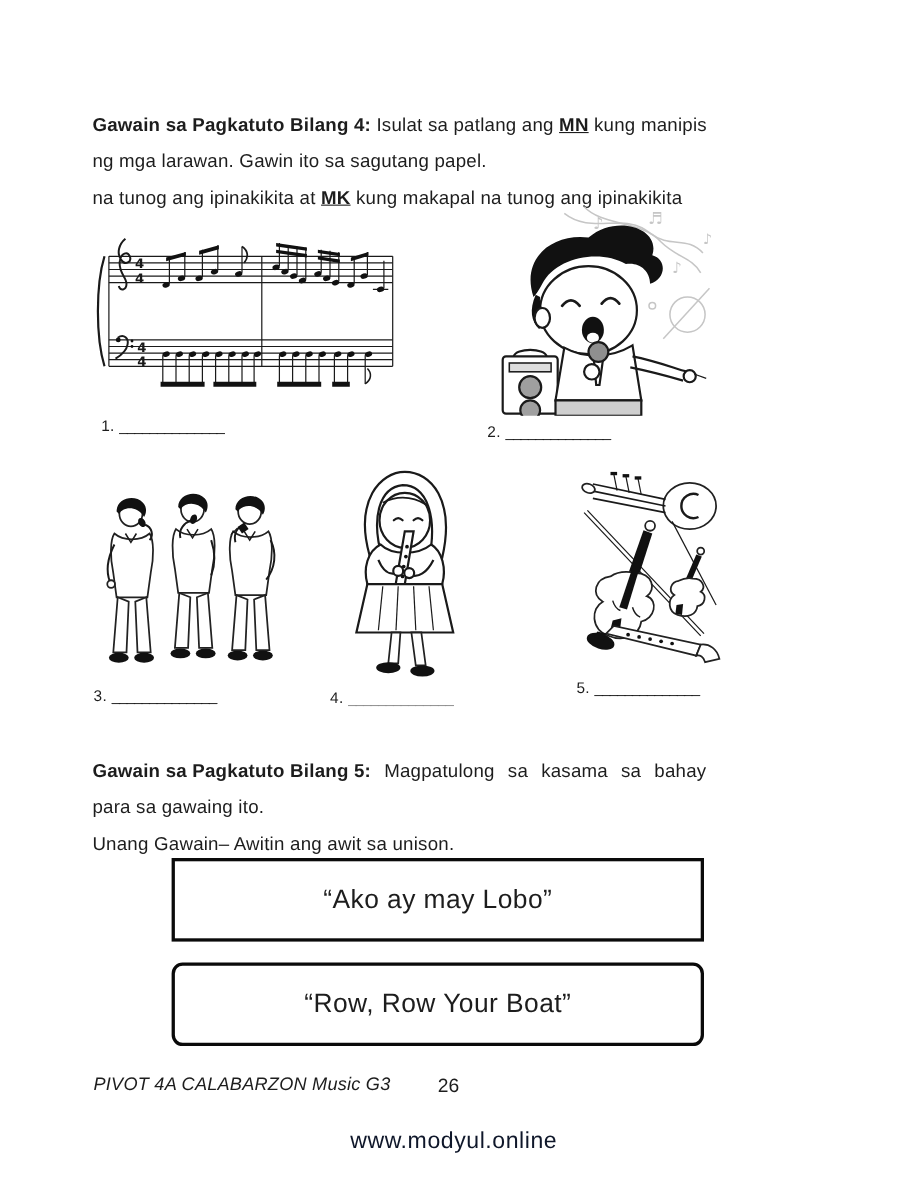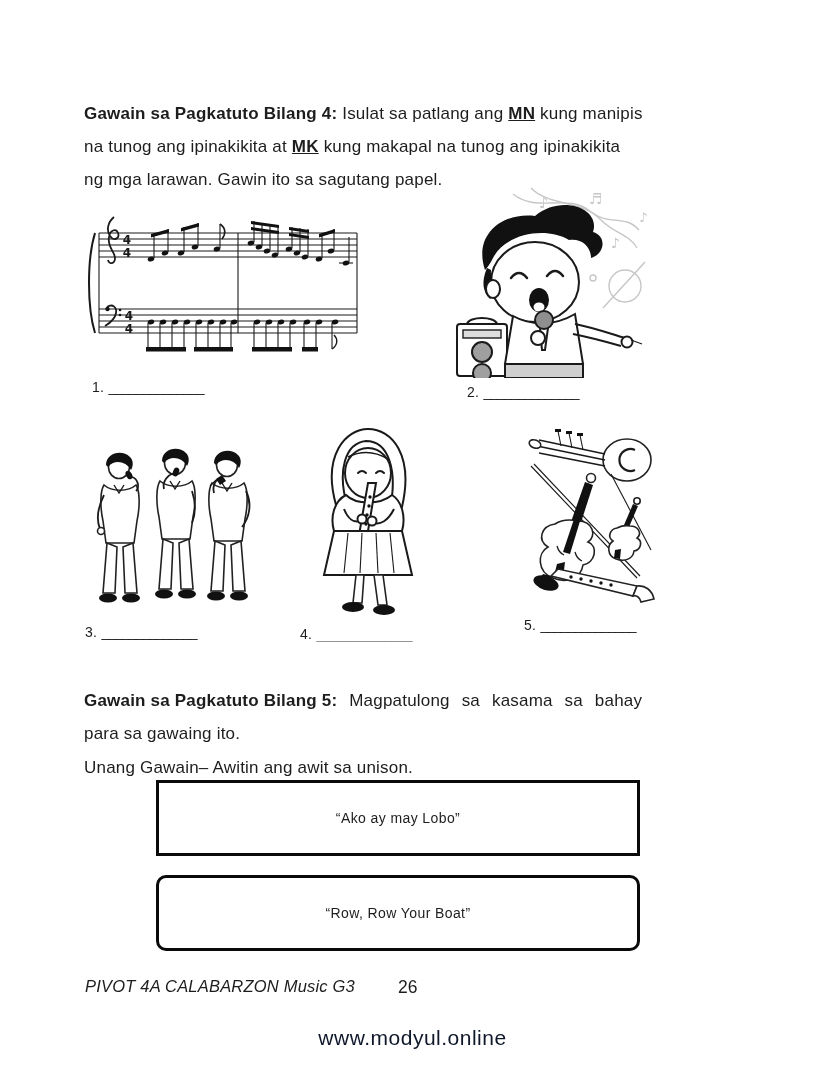--- a/index.html
+++ b/index.html
@@ -8,42 +8,42 @@
   .para{position:absolute;font-size:17px;line-height:33px;letter-spacing:.2px;}
   .b{font-weight:bold;}
   .bu{font-weight:bold;text-decoration:underline;}
   .wide{word-spacing:7px;margin-top:40px;}
   .item-label{position:absolute;font-size:14px;letter-spacing:.3px;white-space:nowrap;}
   .blank{letter-spacing:-1px;}
   .blank.gray{color:#8f8f8f;}
   .illus{position:absolute;}
   .song-box{position:absolute;border:3px solid #0a0a0a;background:#fff;
             display:flex;align-items:center;justify-content:center;}
-  .song-text{font-size:14px;letter-spacing:.4px;}
+  .song-text{font-size:24px;letter-spacing:.4px;}
   .footer-src{position:absolute;left:85px;top:977px;font-size:16.5px;font-style:italic;letter-spacing:.2px;}
   .page-num{position:absolute;left:398px;top:977px;font-size:17.5px;}
   .watermark{position:absolute;left:0;top:1026px;width:100%;text-align:center;
              color:#0f172a;font-size:21px;letter-spacing:.5px;}
   svg{display:block;}
   .ln{stroke:#1a1a1a;stroke-width:1.1;}
   .ol{fill:#ffffff;stroke:#1a1a1a;stroke-width:2;}
   .ol15{fill:#ffffff;stroke:#222222;stroke-width:1.6;}
   .blk{fill:#111111;}
   .none{fill:none;stroke:#1a1a1a;}
   .gray-deco{stroke:#c6c6c6;fill:none;stroke-width:1.4;}
 </style>
 </head>
 <body>
 
 <div class="page">
 
   <div class="para" style="left:84px;top:97px;width:680px;">
     <div><span class="b">Gawain sa Pagkatuto Bilang 4:</span><span> Isulat sa patlang ang </span><span class="bu">MN</span><span> kung manipis</span></div>
+    <div><span>ng mga larawan. Gawin ito sa sagutang papel.</span></div>
     <div><span>na tunog ang ipinakikita at </span><span class="bu">MK</span><span> kung makapal na tunog ang ipinakikita</span></div>
-    <div><span>ng mga larawan. Gawin ito sa sagutang papel.</span></div>
   </div>
 
   <svg class="illus" style="left:85px;top:203px;" width="278" height="162" viewBox="0 0 278 162">
     <g>
       <path class="none" stroke-width="2" d="M10 30 C2 56 2 104 10 130"></path>
       <line class="ln" x1="14" y1="30" x2="272" y2="30"></line>
         <line class="ln" x1="14" y1="36" x2="272" y2="36"></line>
       <line class="ln" x1="14" y1="42" x2="272" y2="42"></line>
         <line class="ln" x1="14" y1="48" x2="272" y2="48"></line>
       <line class="ln" x1="14" y1="54" x2="272" y2="54"></line>
@@ -188,21 +188,21 @@
       <path class="none" stroke-width="2" d="M130 148 C150 152 164 156 178 160"></path>
       <circle class="ol" cx="184" cy="156" r="5.5"></circle>
       <line class="ln" stroke-width="2" x1="188" y1="154" x2="199" y2="158"></line>
       <polygon class="ol" points="97,142 105,142 102,164 99,164"></polygon>
       <circle class="ol" cx="95" cy="152" r="7"></circle>
       <circle cx="101" cy="134" r="9" fill="#8f8f8f" stroke="#1a1a1a" stroke-width="2"></circle>
     </g>
   </svg>
 
   <div class="item-label" style="left:92px;top:379px;"><span>1.</span> <span class="blank">______________</span></div>
-  <div class="item-label" style="left:443px;top:384px;margin-left:24px;"><span>2.</span> <span class="blank">______________</span></div>
+  <div class="item-label" style="left:443px;top:384px;"><span>2.</span> <span class="blank">______________</span></div>
 
   <svg class="illus" style="left:92px;top:441px;" width="172" height="164" viewBox="0 0 172 164">
     <defs>
       <g id="man">
         <path class="ol15" d="M4 34 C0 40 0 56 3 70 L6 92 L34 92 L37 70 C40 56 40 40 36 34 C28 41 12 41 4 34 Z"></path>
         <path class="none" stroke-width="1.4" d="M14 34 L19 42 L24 34"></path>
         <path class="ol15" d="M7 92 L3 142 L15 142 L17 96 Z"></path>
         <path class="ol15" d="M23 96 L25 142 L37 142 L33 92 Z"></path>
         <ellipse class="blk" cx="8" cy="147" rx="9" ry="4.5"></ellipse>
         <ellipse class="blk" cx="31" cy="147" rx="9" ry="4.5"></ellipse>

